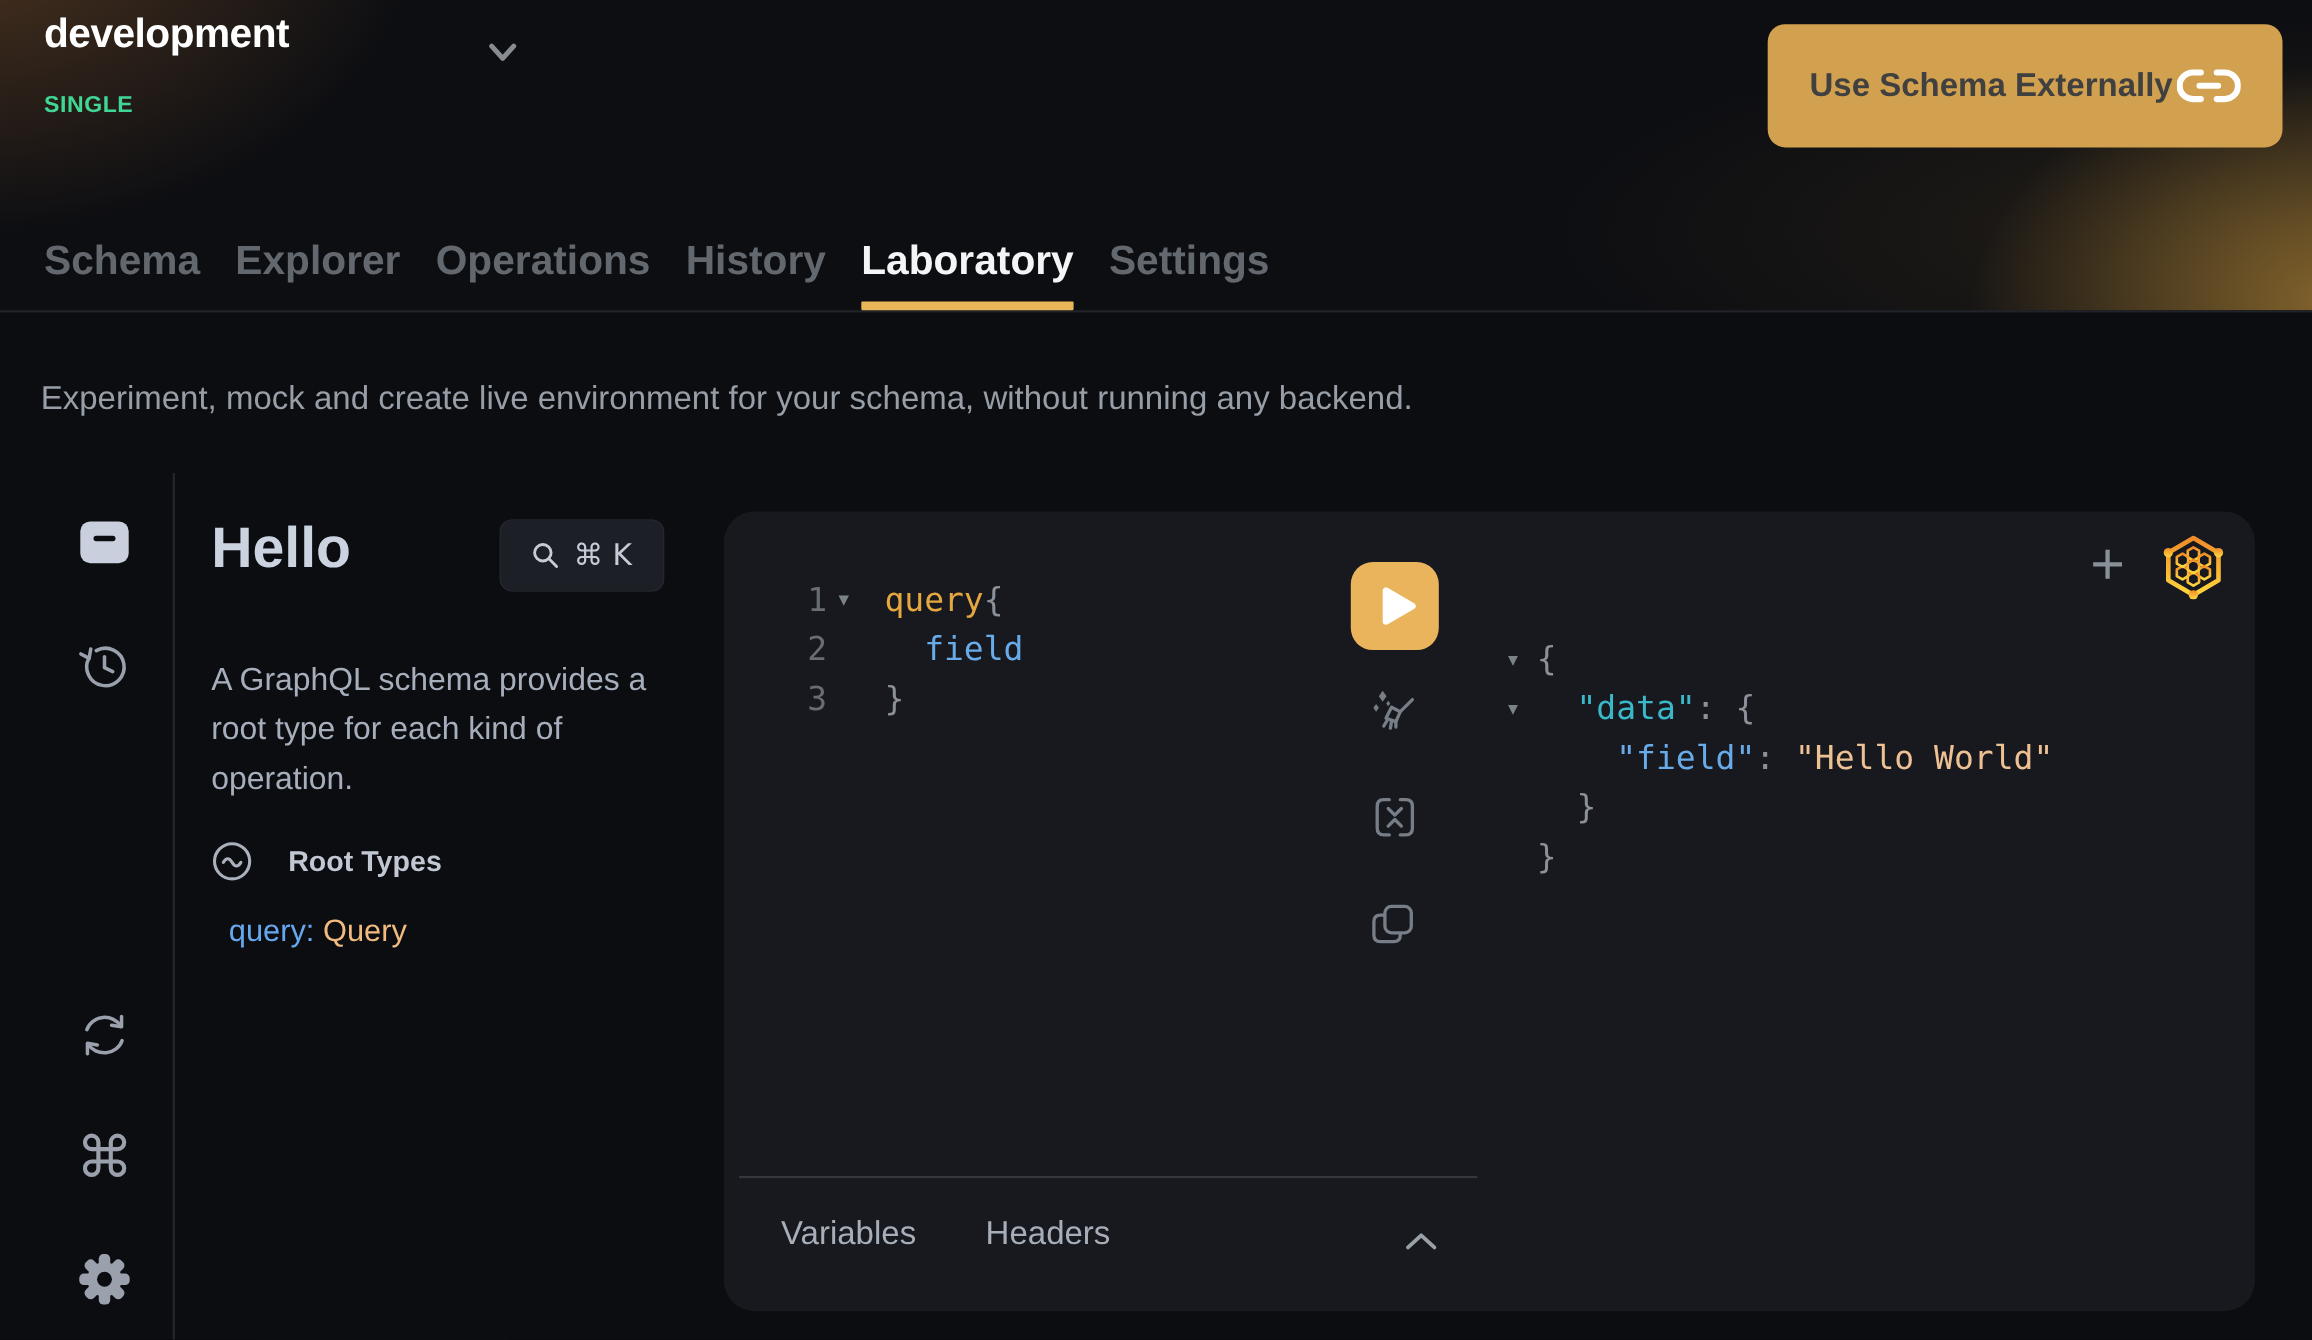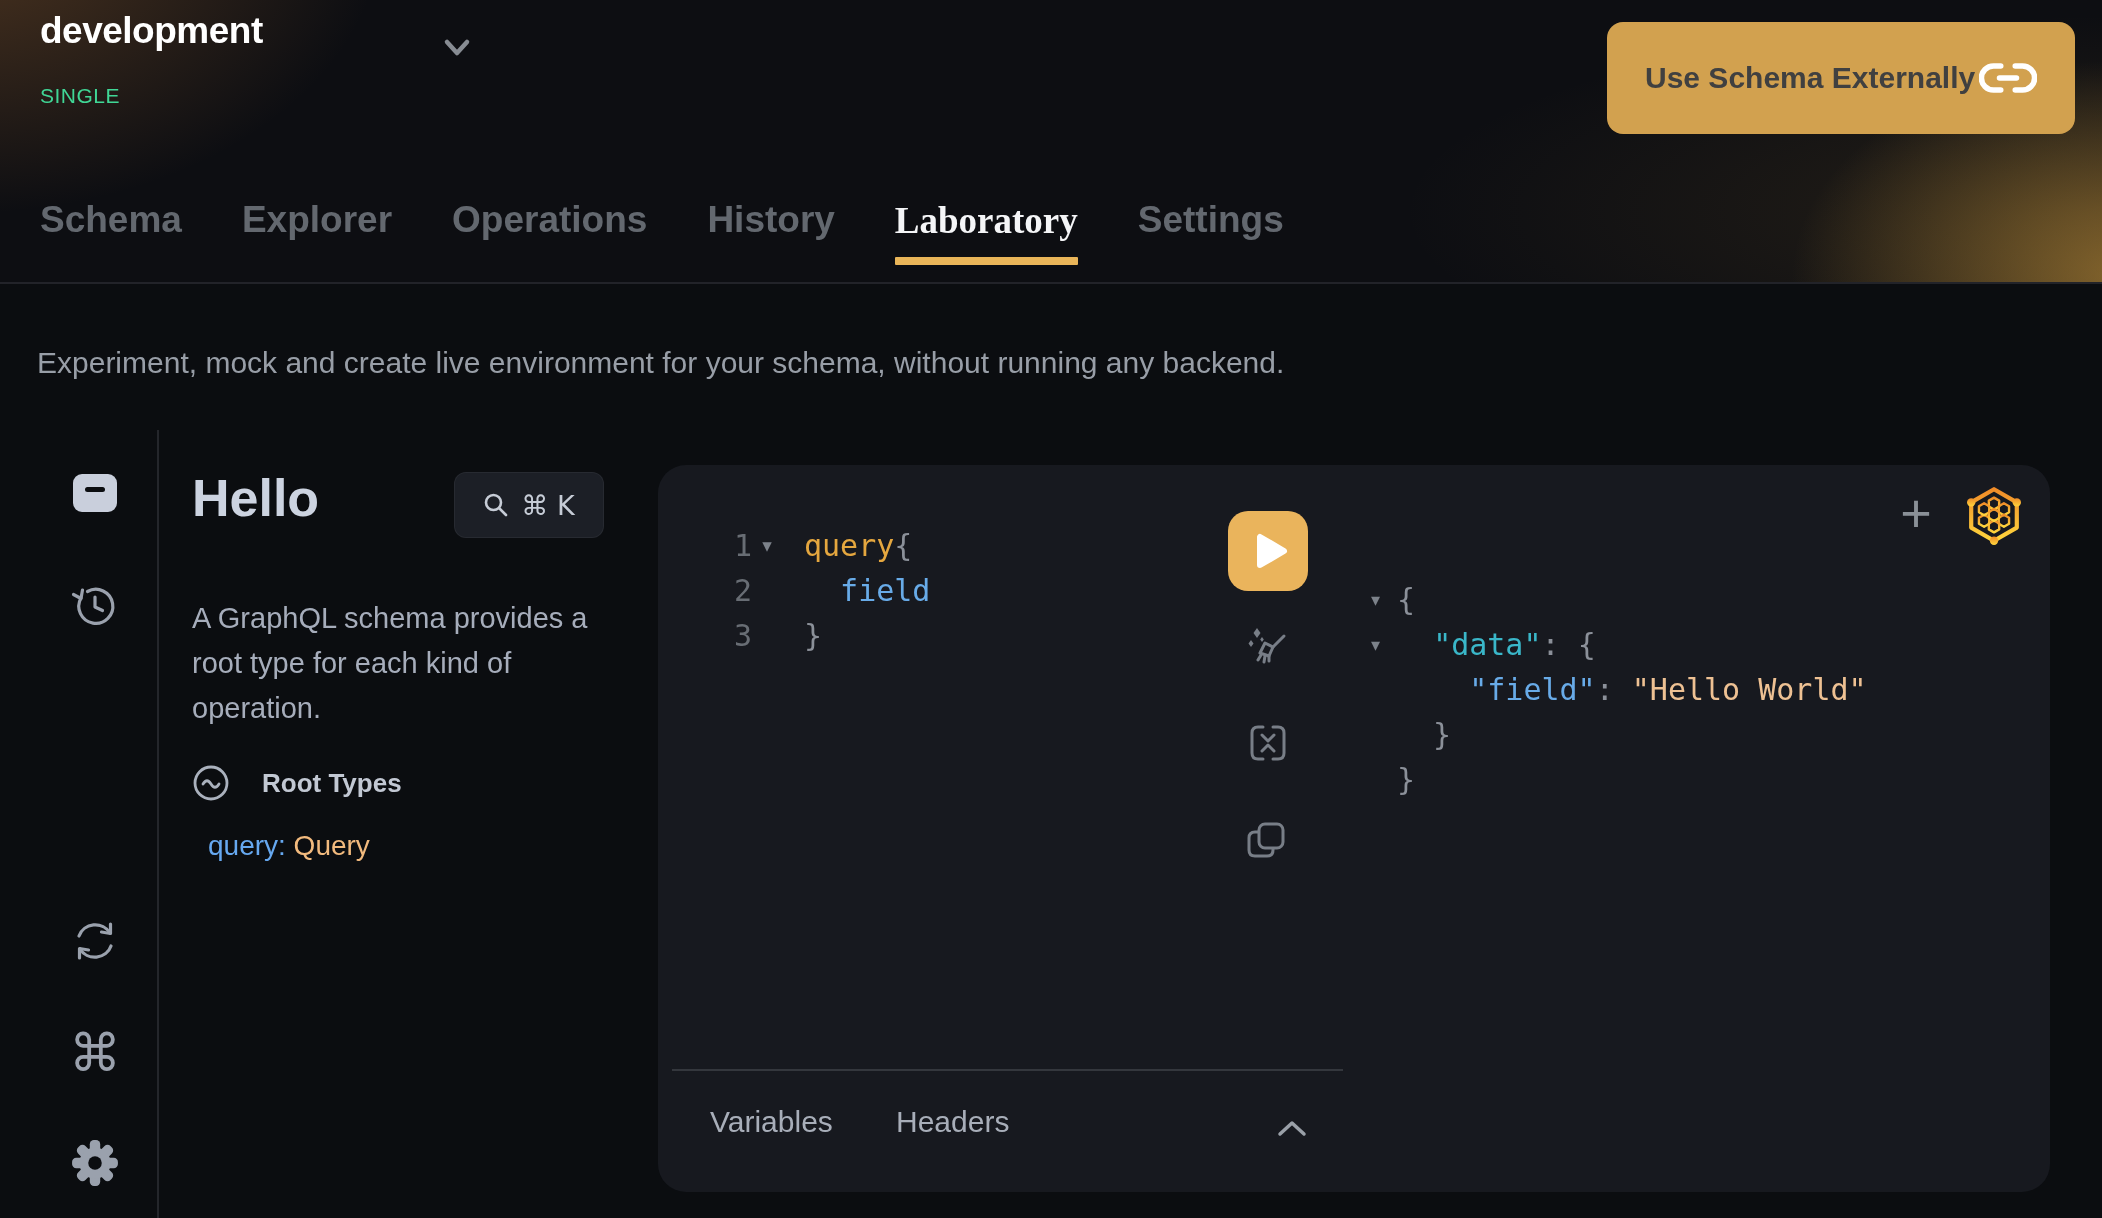--- a/index.html
+++ b/index.html
@@ -11,31 +11,31 @@
   .header { position:absolute; left:0; top:0; width:2102px; height:284px;
     border-bottom:2px solid #222329;
     background:
       radial-gradient(640px 430px at -40px -70px, rgba(142,92,46,0.5), rgba(142,92,46,0) 66%),
       radial-gradient(460px 300px at 101% 98%, rgba(214,160,62,0.55), rgba(214,160,62,0) 72%),
       radial-gradient(1000px 280px at 100% 75%, rgba(160,120,50,0.16), rgba(160,120,50,0) 70%),
       #0d0e12; }
   .project-title { position:absolute; left:40px; top:10px; font-size:37px; font-weight:800;
     color:#ffffff; letter-spacing:-0.5px; }
   .title-chevron { position:absolute; left:436px; top:30px; }
-  .env-badge { position:absolute; left:40px; top:84px; font-size:21px; font-weight:400;
+  .env-badge { position:absolute; left:40px; top:84px; font-size:21px; font-weight:700;
     color:#40d796; letter-spacing:0.5px; }
   .use-schema-btn { position:absolute; left:1607px; top:22px; width:468px; height:112px;
     background:#d2a14f; border-radius:16px; display:flex; align-items:center;
     justify-content:space-between; padding:0 38px; cursor:pointer; }
   .use-schema-btn span { color:#404040; font-size:30px; font-weight:700; }
 
-  .tabs { position:absolute; left:40px; bottom:17px; display:flex; gap:60px; height:90px; }
+  .tabs { position:absolute; left:40px; bottom:0; display:flex; gap:32px; height:90px; }
   .tab { position:relative; display:flex; align-items:center; font-size:37px; font-weight:700;
     color:#63686f; cursor:pointer; }
-  .tab.active { color:#f4f5f7;font-family:Liberation Serif, serif; }
+  .tab.active { color:#f4f5f7; }
   .tab.active::after { content:""; position:absolute; left:0; right:0; bottom:0; height:8px;
     background:#e9b559; border-radius:1px; }
 
   .subtitle { position:absolute; left:37px; top:346px; font-size:30px; color:#989ea7; }
 
   
   .side-divider { position:absolute; left:157px; top:430px; width:2px; height:788px; background:#24262b; }
   .side-icon { position:absolute; width:50px; height:50px; display:flex; align-items:center;
     justify-content:center; cursor:pointer; }
   .glyph { font-family:"DejaVu Sans", sans-serif; color:#9aa1ad; }

